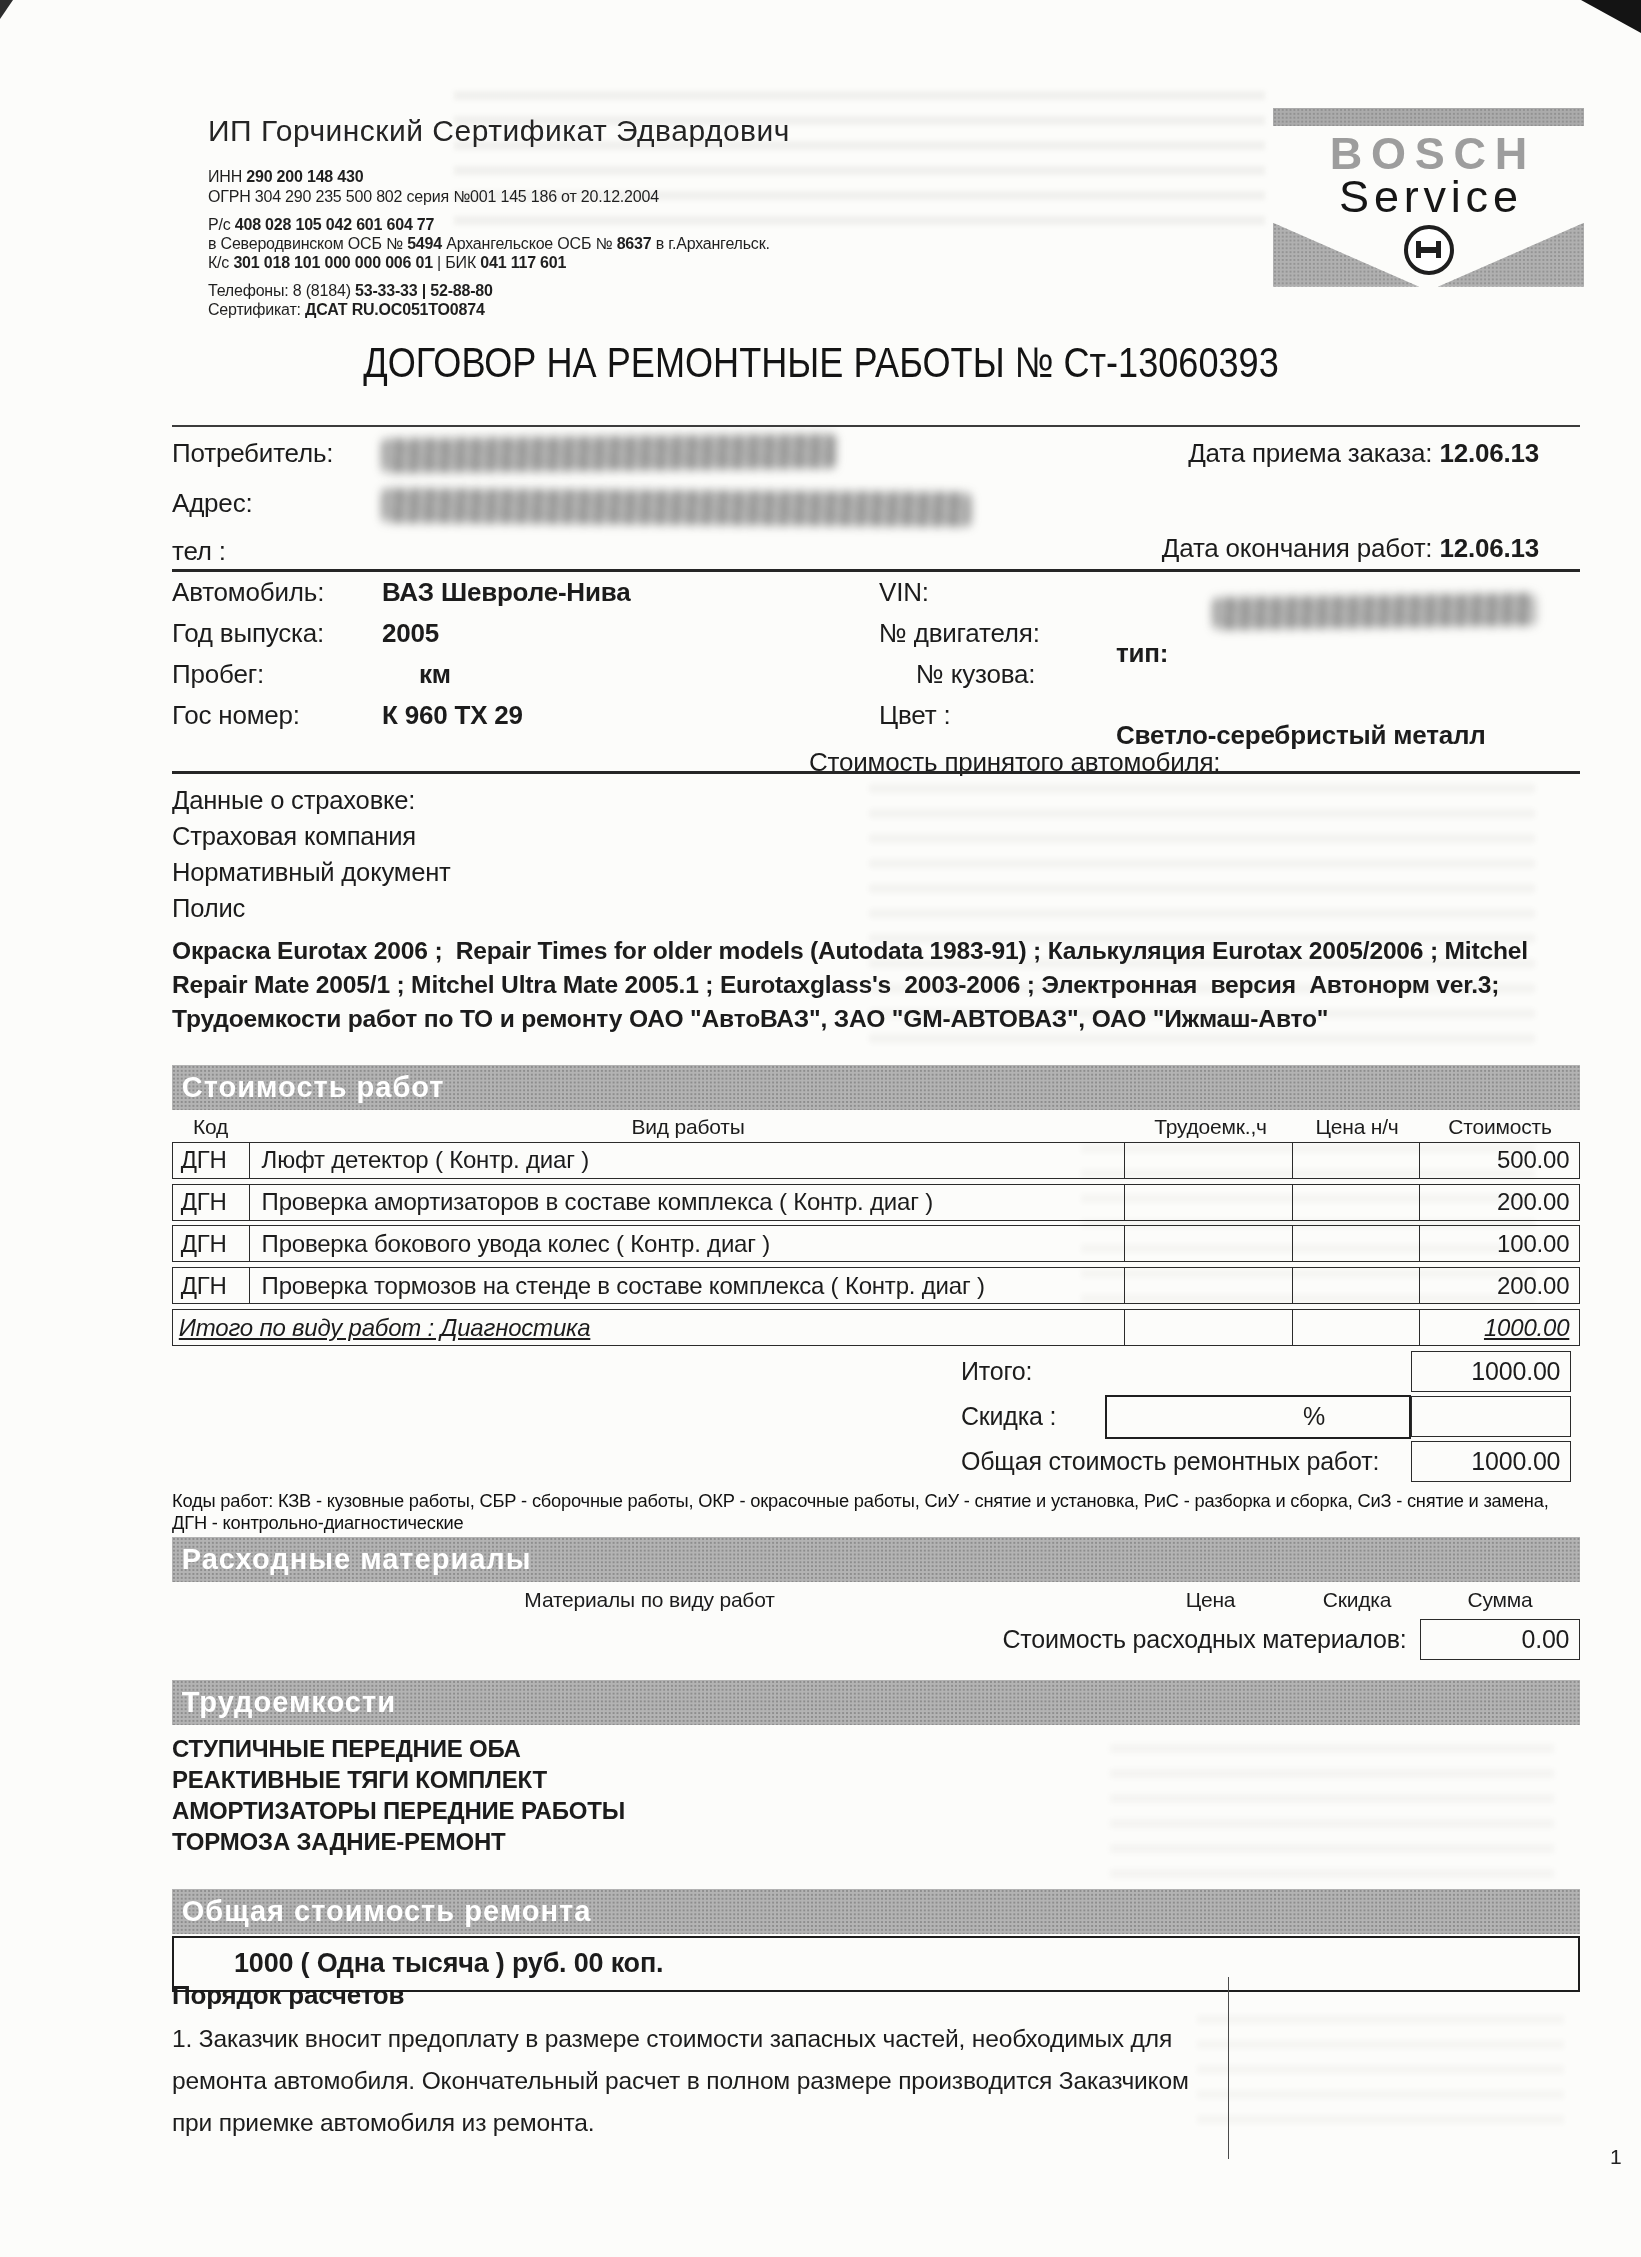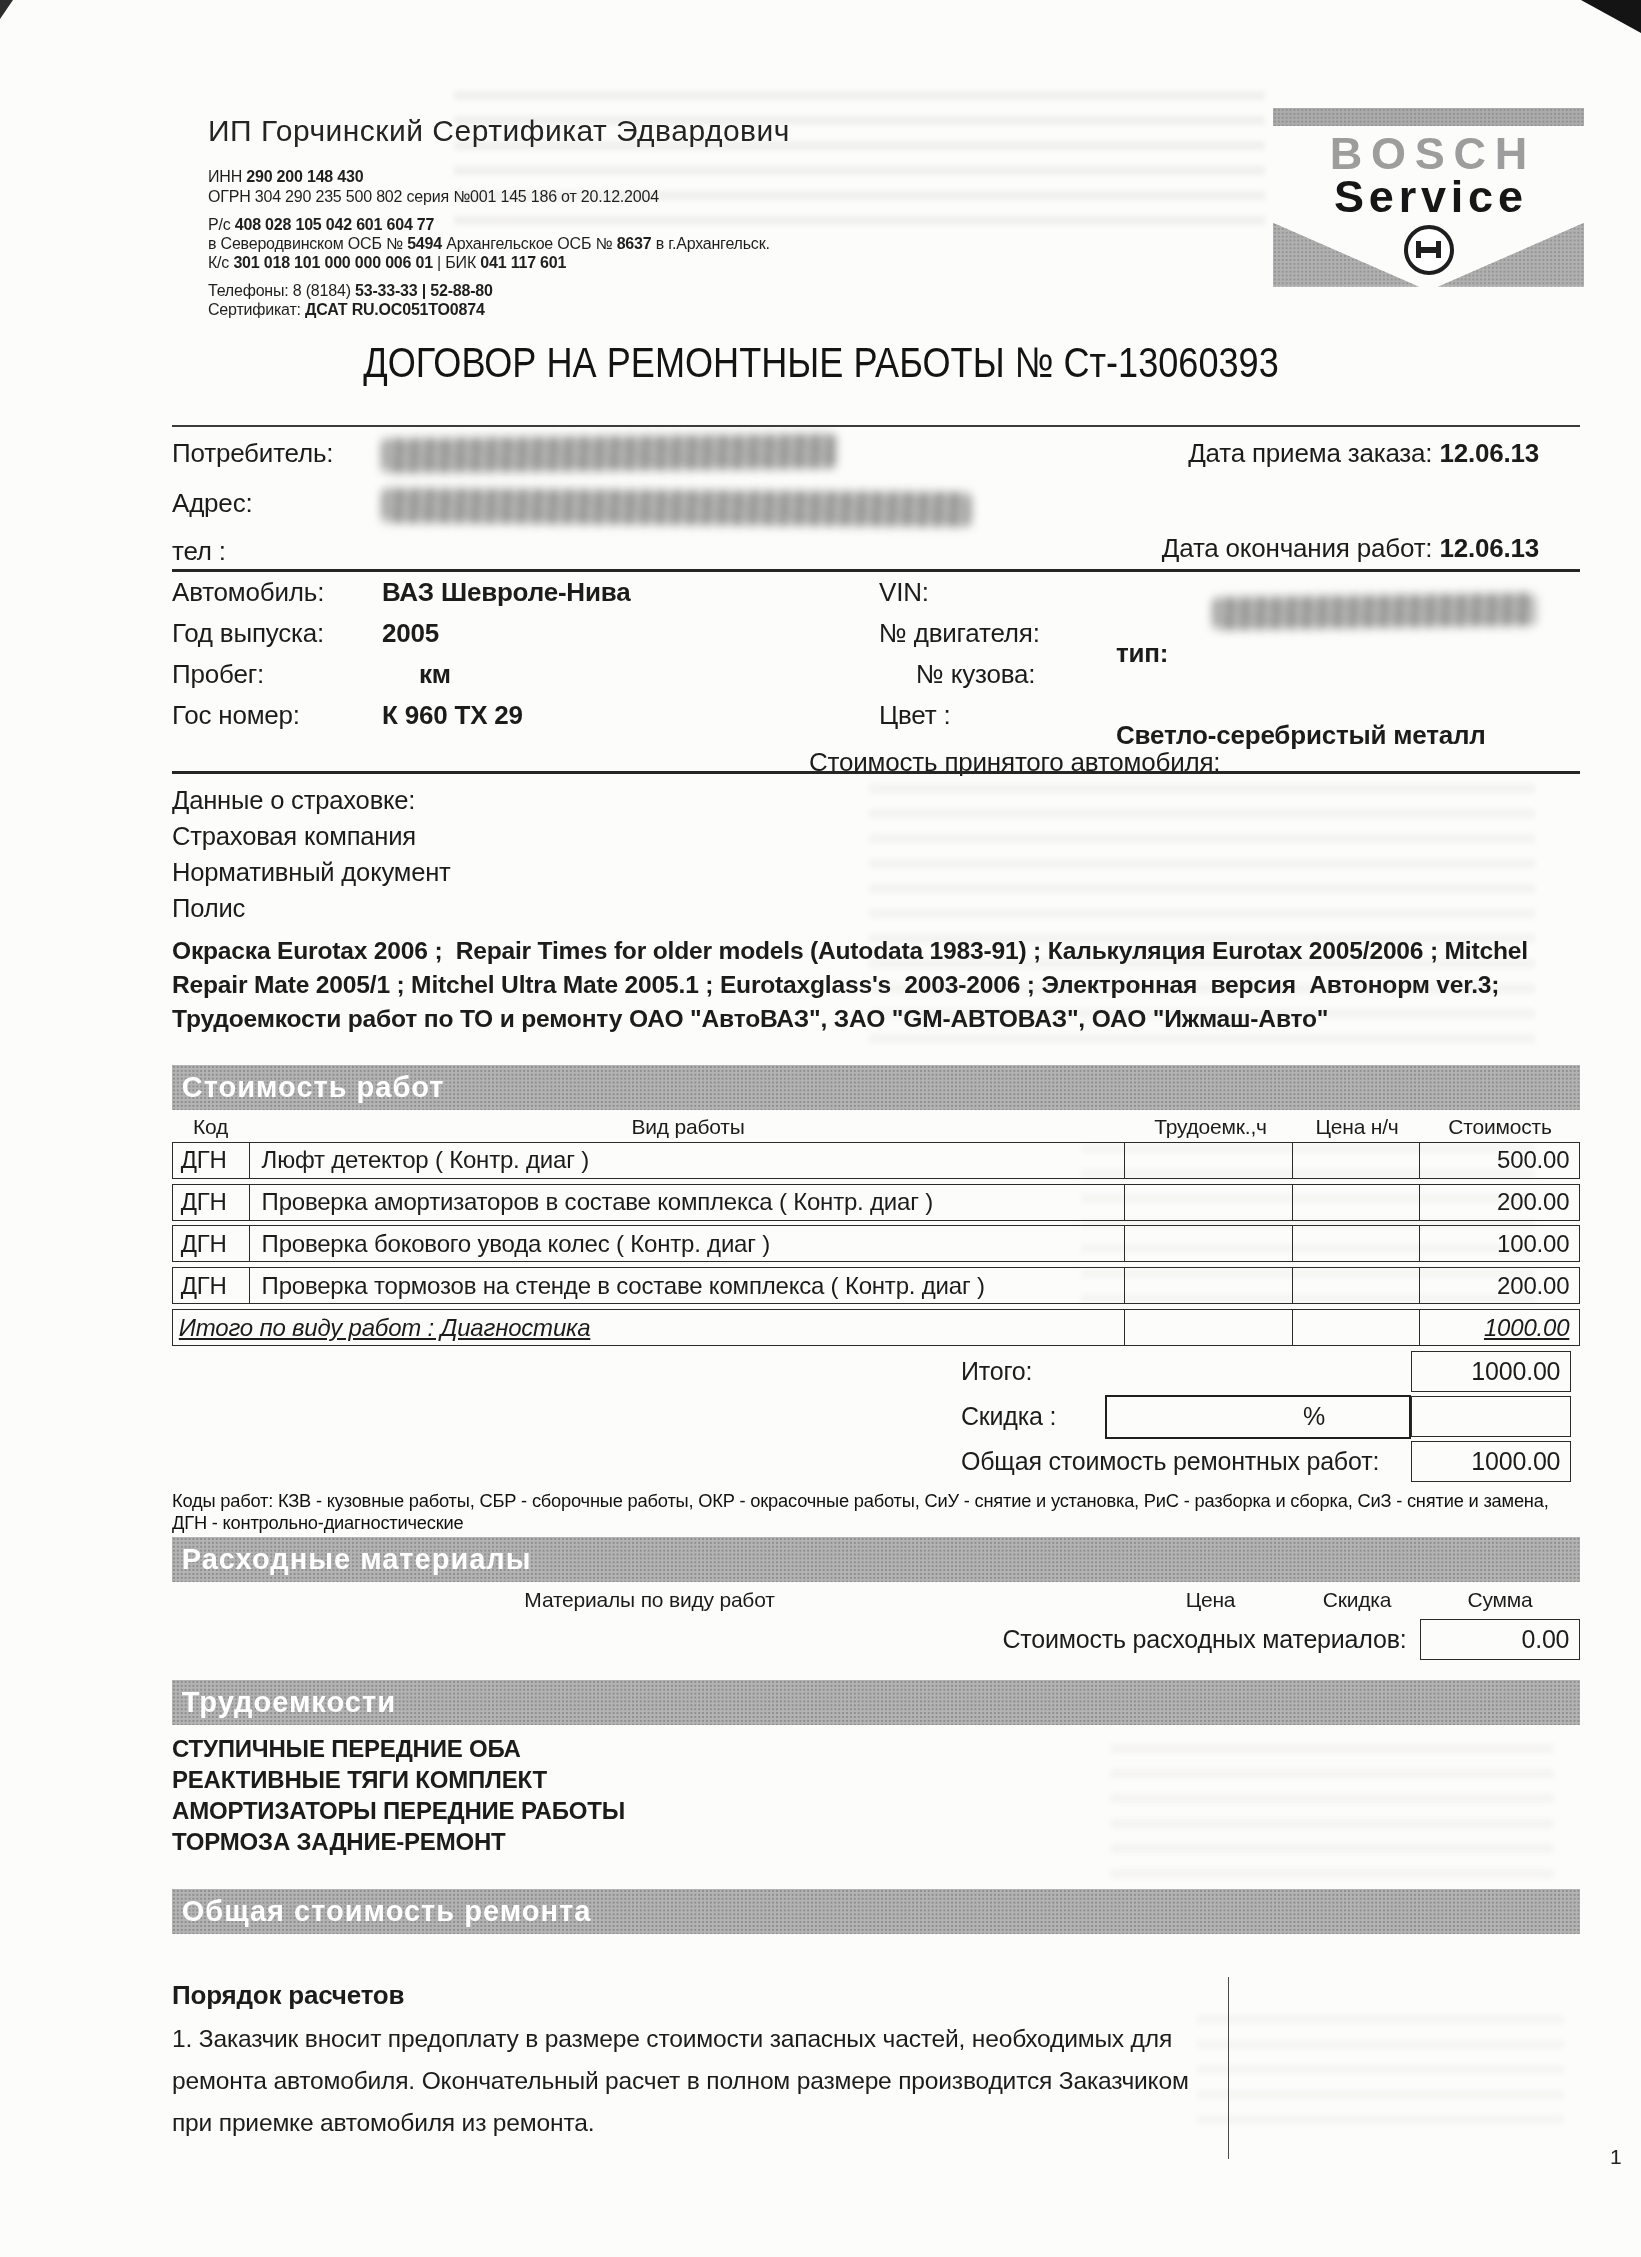--- a/index.html
+++ b/index.html
@@ -21,21 +21,21 @@
   .company-details{font-size:16px;line-height:19.3px;color:#1f1f1f;}
   .company-details b{font-weight:700;}
   .dgroup{margin-bottom:8.7px;}
   
   .logo{width:311px;}
   .logo-strip{height:18.3px;background-color:#ababab;
     background-image:radial-gradient(circle, rgba(120,120,120,.5) 1px, transparent 1.3px);
     background-size:3.9px 3.9px;}
   .logo-bosch{margin-top:7.7px;text-align:center;font-size:45px;font-weight:700;
     color:#9d9d9d;letter-spacing:8.7px;line-height:39px;text-indent:8.7px;}
-  .logo-service{text-align:center;font-size:45px;font-weight:700;color:#161616;
+  .logo-service{text-align:center;font-size:45px;font-weight:400;color:#161616;
     letter-spacing:4.8px;line-height:44px;margin-top:1.9px;text-indent:4.8px;}
   .logo-zone{position:relative;height:64px;margin-top:3.9px;}
   .logo-zone .tri{position:absolute;top:0;bottom:0;width:100%;
     background-color:#b0b0b0;
     background-image:radial-gradient(circle, rgba(120,120,120,.5) 1px, transparent 1.3px);
     background-size:3.9px 3.9px;}
   .tri.l{clip-path:polygon(0 0, 47% 100%, 0 100%);}
   .tri.r{clip-path:polygon(100% 0, 100% 100%, 53% 100%);}
   .anchor{position:absolute;left:50%;top:1.9px;transform:translateX(-50%);
     width:42px;height:42px;border:4.8px solid #1e1e1e;border-radius:50%;
@@ -302,20 +302,21 @@
     <div style="margin-top:7.7px;">
       <div class="rec-item">СТУПИЧНЫЕ ПЕРЕДНИЕ ОБА</div>
       <div class="rec-item">РЕАКТИВНЫЕ ТЯГИ КОМПЛЕКТ</div>
       <div class="rec-item">АМОРТИЗАТОРЫ ПЕРЕДНИЕ РАБОТЫ</div>
       <div class="rec-item">ТОРМОЗА ЗАДНИЕ-РЕМОНТ</div>
     </div>
   </div>
 
   <div class="abs works" style="left:172px;top:1889px;">
     <div class="bar">Общая стоимость ремонта</div>
+    <div class="amount-box">1000 ( Одна тысяча ) руб. 00 коп.</div>
   </div>
 
   <div class="abs payment" style="left:172px;top:1977px;">
     <div class="pay-title">Порядок расчетов</div>
     <div class="pay-text">1. Заказчик вносит предоплату в размере стоимости запасных частей, необходимых для ремонта автомобиля. Окончательный расчет в полном размере производится Заказчиком при приемке автомобиля из ремонта.</div>
   </div>
 
   <div class="abs page-num" style="left:1610px;top:2145px;">1</div>
 
 </div>

